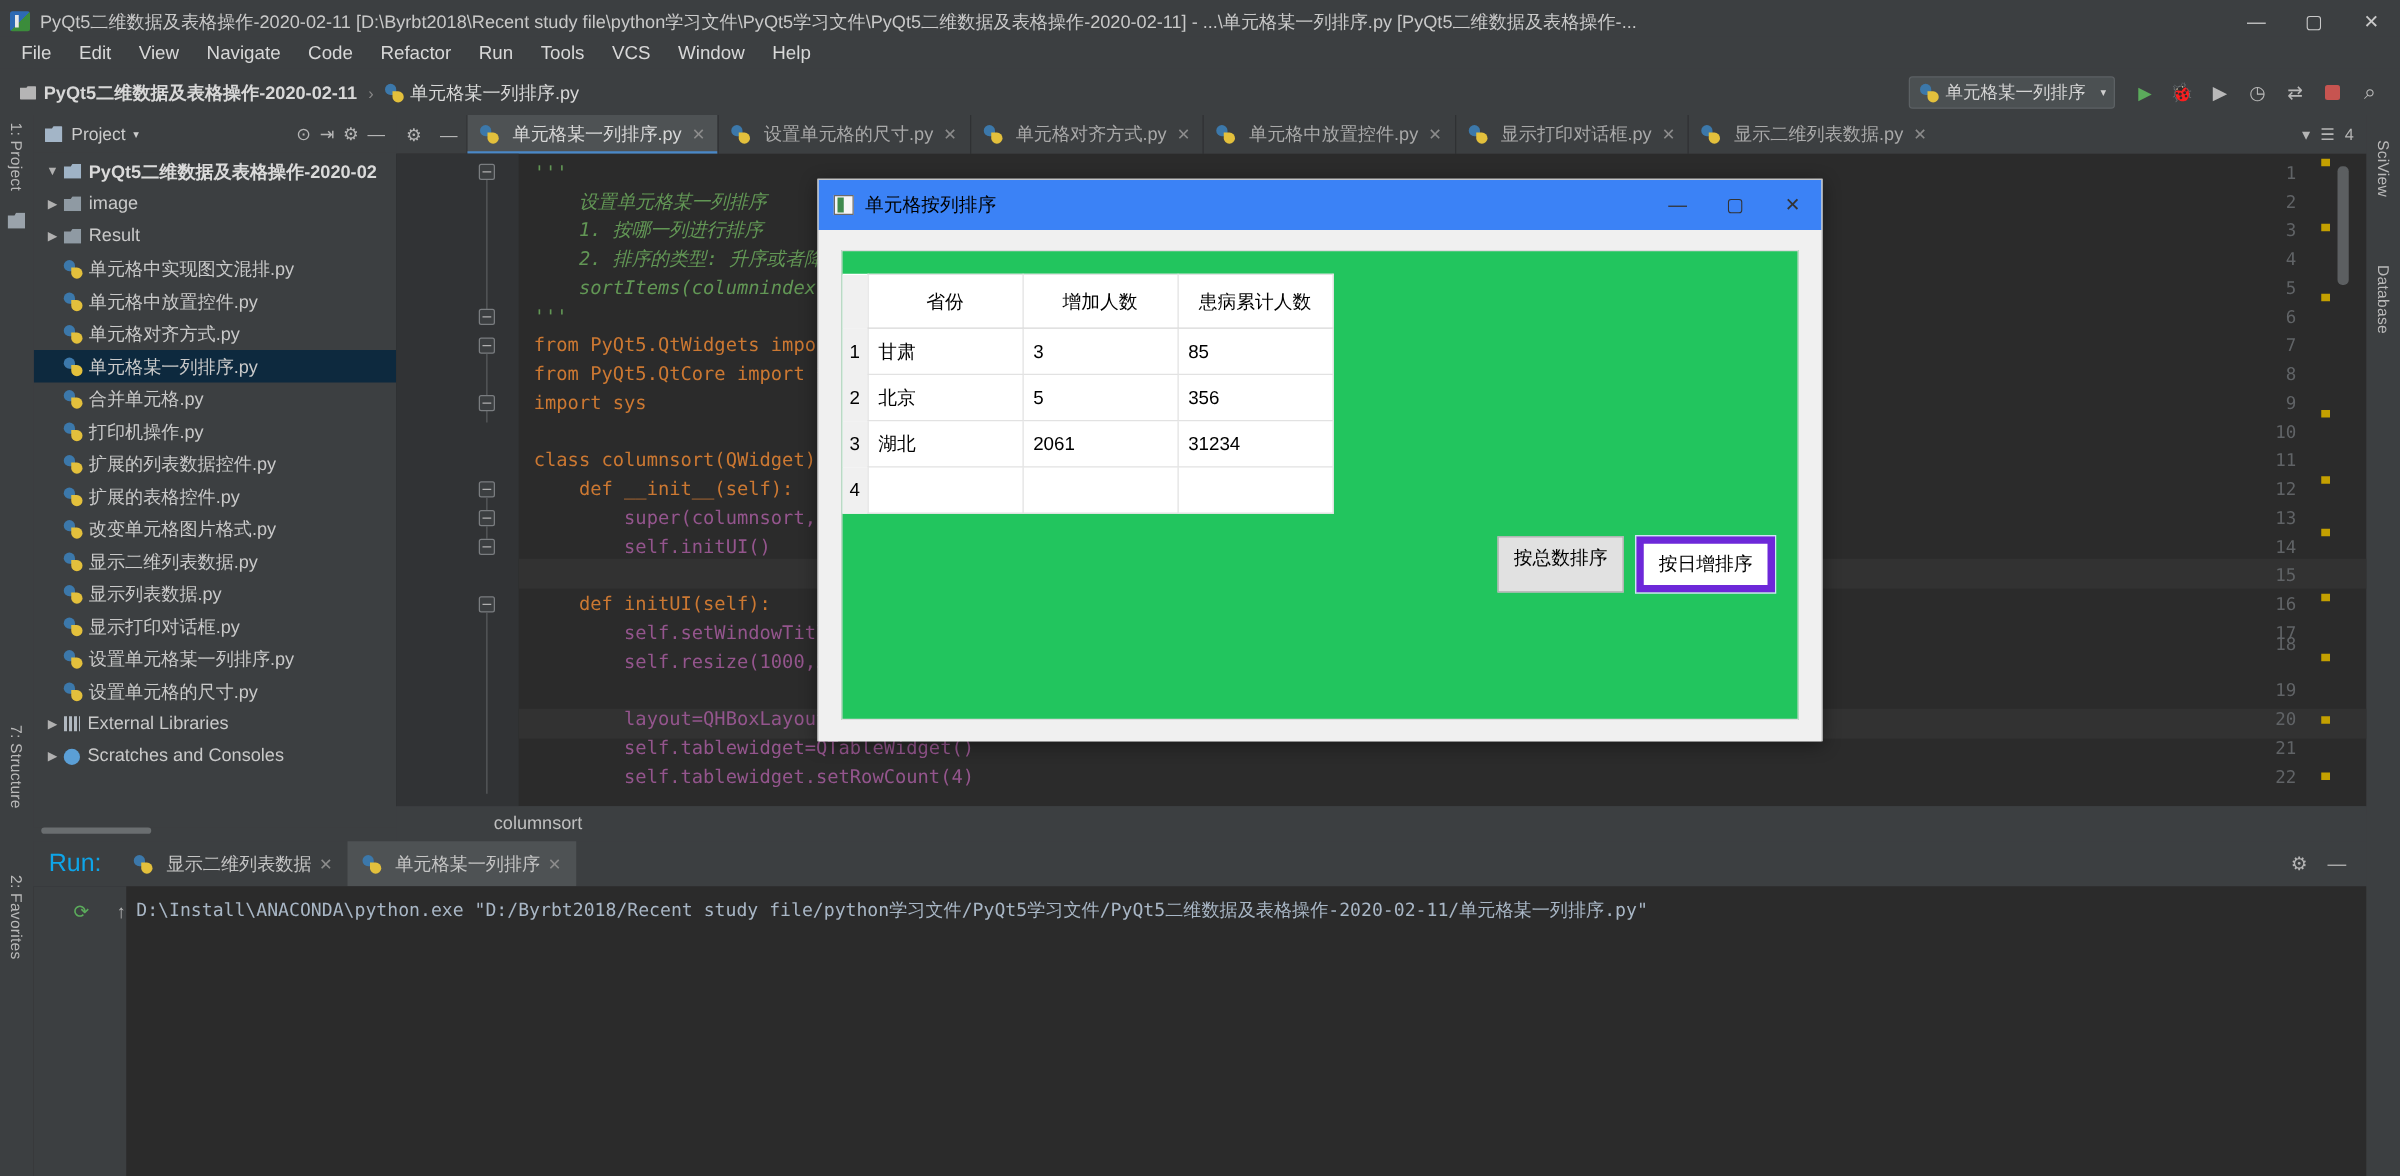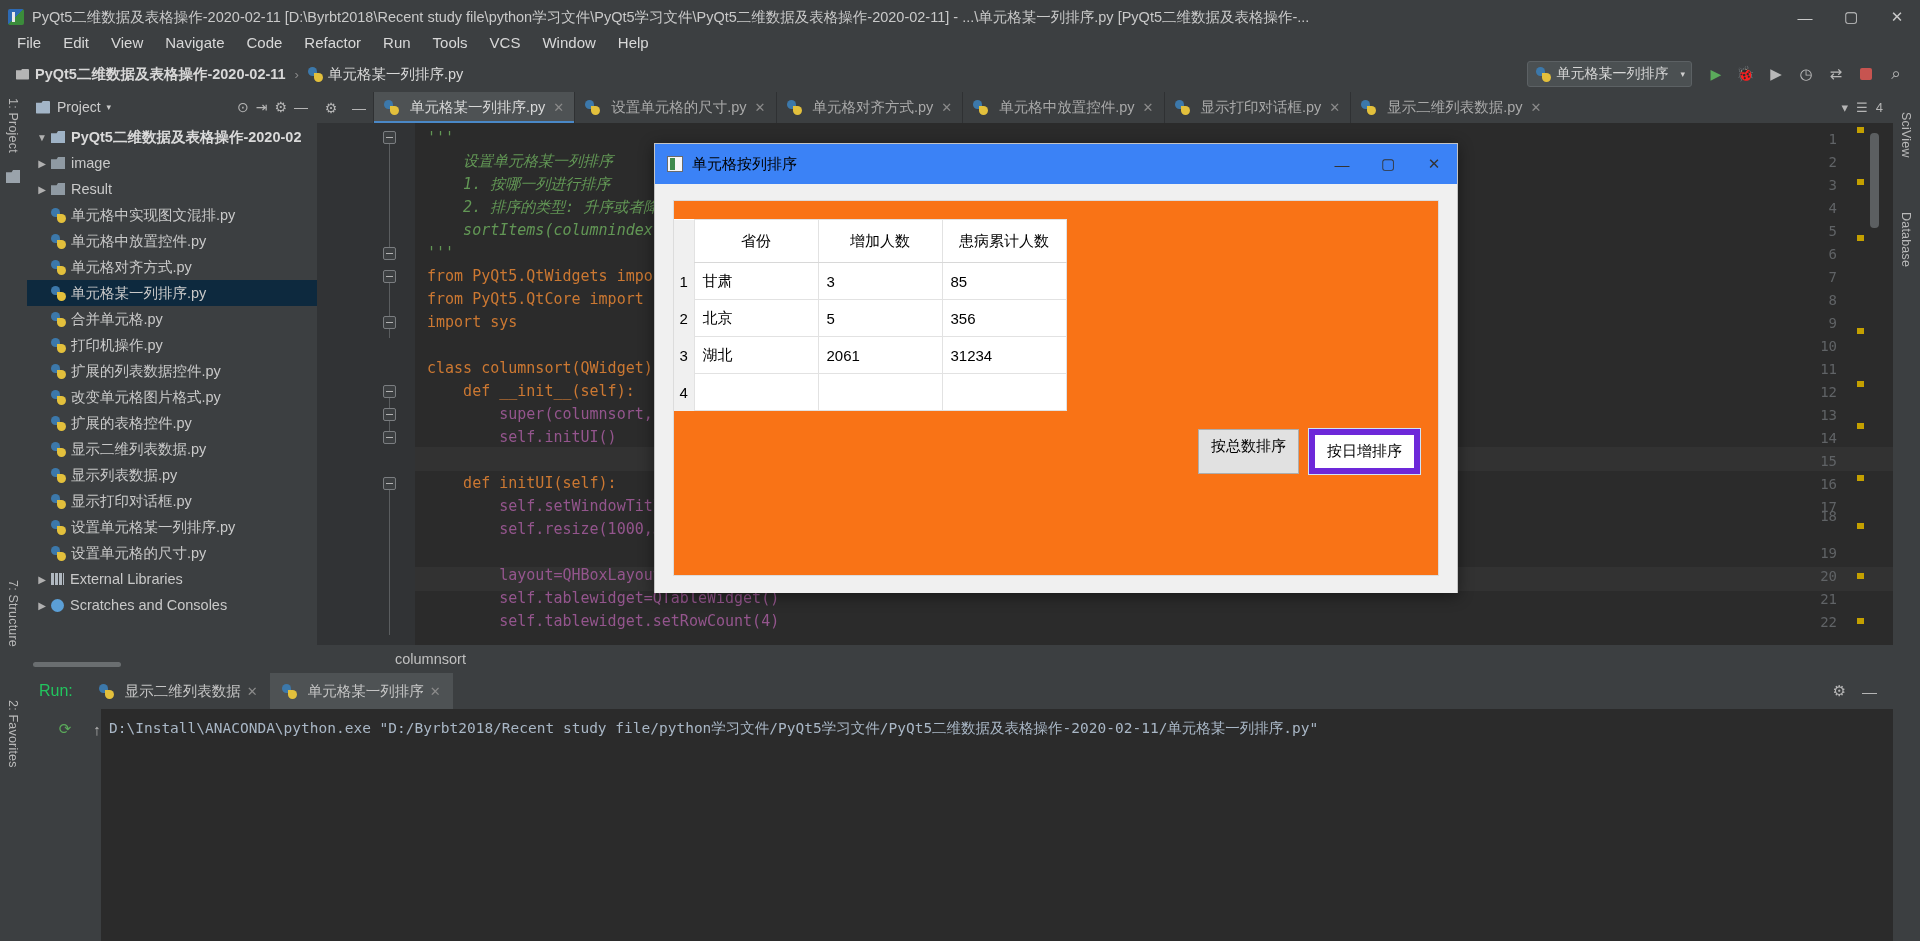--- a/index.html
+++ b/index.html
@@ -204,21 +204,21 @@
     position: absolute; left: 317px; top: 645px; width: 1576px; height: 28px;
     background: #3c3f41; display: flex; align-items: center;
     color: #c0c0c0; font-size: 14.5px; padding-left: 78px;
   }
 
   
   .runbar {
     position: absolute; left: 27px; top: 673px; width: 1866px; height: 36px;
     background: #3c3f41; display: flex; align-items: center;
   }
-  .runbar .lbl { color: #22c55e; font-size: 16px; margin-left: 12px; margin-right: 14px; }
+  .runbar .lbl { color: #0ea5e9; font-size: 20px; margin-left: 12px; margin-right: 14px; }
   .rtab {
     display:flex; align-items:center; gap:6px; padding: 0 12px; height: 36px;
     color: #c5c5c5; font-size: 14.5px; white-space: nowrap;
   }
   .rtab.active { background: #4e5254; }
   .rtab .x { color:#8b8b8b; font-size: 13px;}
   .runbar-right { margin-left:auto; display:flex; align-items:center; gap:16px; margin-right:16px; color:#b5b5b5; font-size:15px;}
 
   .console {
     position: absolute; left: 27px; top: 709px; width: 1866px; height: 232px;
@@ -252,21 +252,21 @@
   }
   .dlg-title-text { font-size: 15px; color: #000; }
   .dlg-ctrls { margin-left:auto; display:flex; height:40px; }
   .dlg-ctrl {
     width: 46px; height: 40px; display:flex; align-items:center; justify-content:center;
     color: #333; font-size: 15px;
   }
   .dlg-body { position: relative; height: 409px; background: #f0f0f0; }
   .dlg-inner {
     position: absolute; left: 18px; top: 16px; width: 766px; height: 376px;
-    background: #f97316; border: 1px solid #dcdcdc;
+    background: #22c55e; border: 1px solid #dcdcdc;
   }
   table.tbl {
     position: absolute; left: 0px; top: 18px; border-collapse: collapse;
     background: #fff; font-size: 15px; color: #000;
   }
   table.tbl th, table.tbl td {
     border: 1px solid #e2e2e2; height: 37px; padding: 0 8px; font-weight: normal;
     text-align: left; vertical-align: middle;
   }
   table.tbl th { text-align: center; background: #fff; border-bottom:1px solid #d8d8d8; height: 43px;}
@@ -409,25 +409,25 @@
     <div class="trow ind2">
       <span class="py-ico"></span>
       <span>打印机操作.py</span>
       </div>
     <div class="trow ind2">
       <span class="py-ico"></span>
       <span>扩展的列表数据控件.py</span>
       </div>
     <div class="trow ind2">
       <span class="py-ico"></span>
+      <span>扩展的表格控件.py</span>
+      </div>
+    <div class="trow ind2">
+      <span class="py-ico"></span>
       <span>改变单元格图片格式.py</span>
-      </div>
-    <div class="trow ind2">
-      <span class="py-ico"></span>
-      <span>扩展的表格控件.py</span>
       </div>
     <div class="trow ind2">
       <span class="py-ico"></span>
       <span>显示二维列表数据.py</span>
       </div>
     <div class="trow ind2">
       <span class="py-ico"></span>
       <span>显示列表数据.py</span>
       </div>
     <div class="trow ind2">

